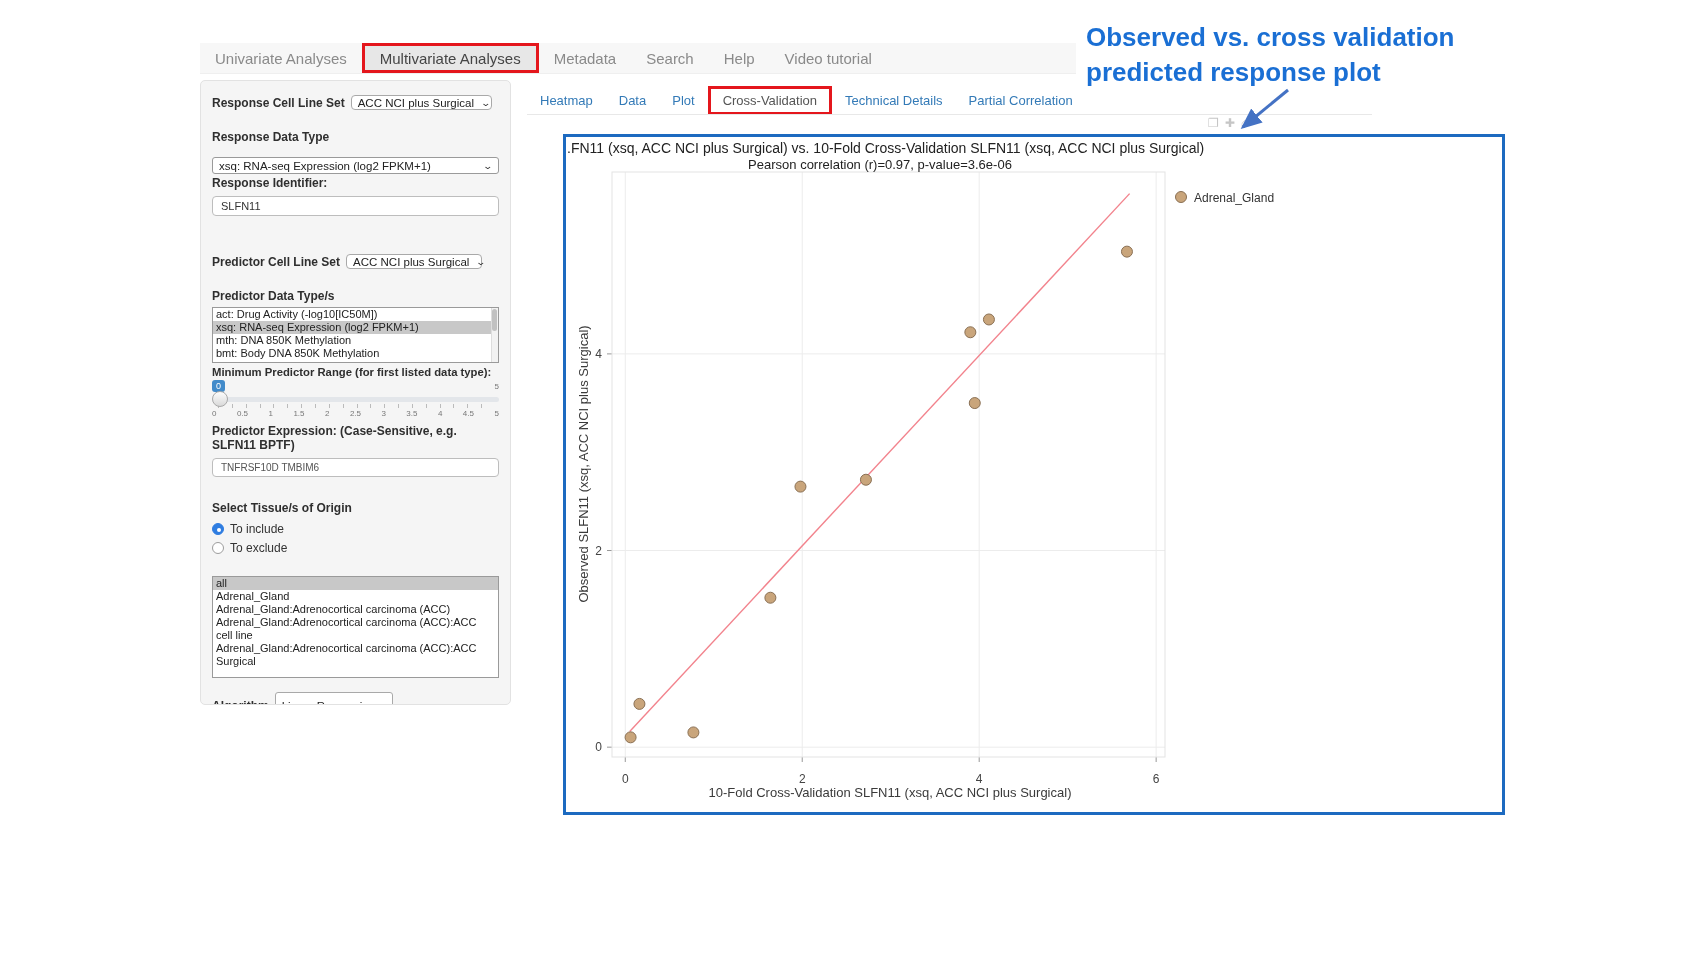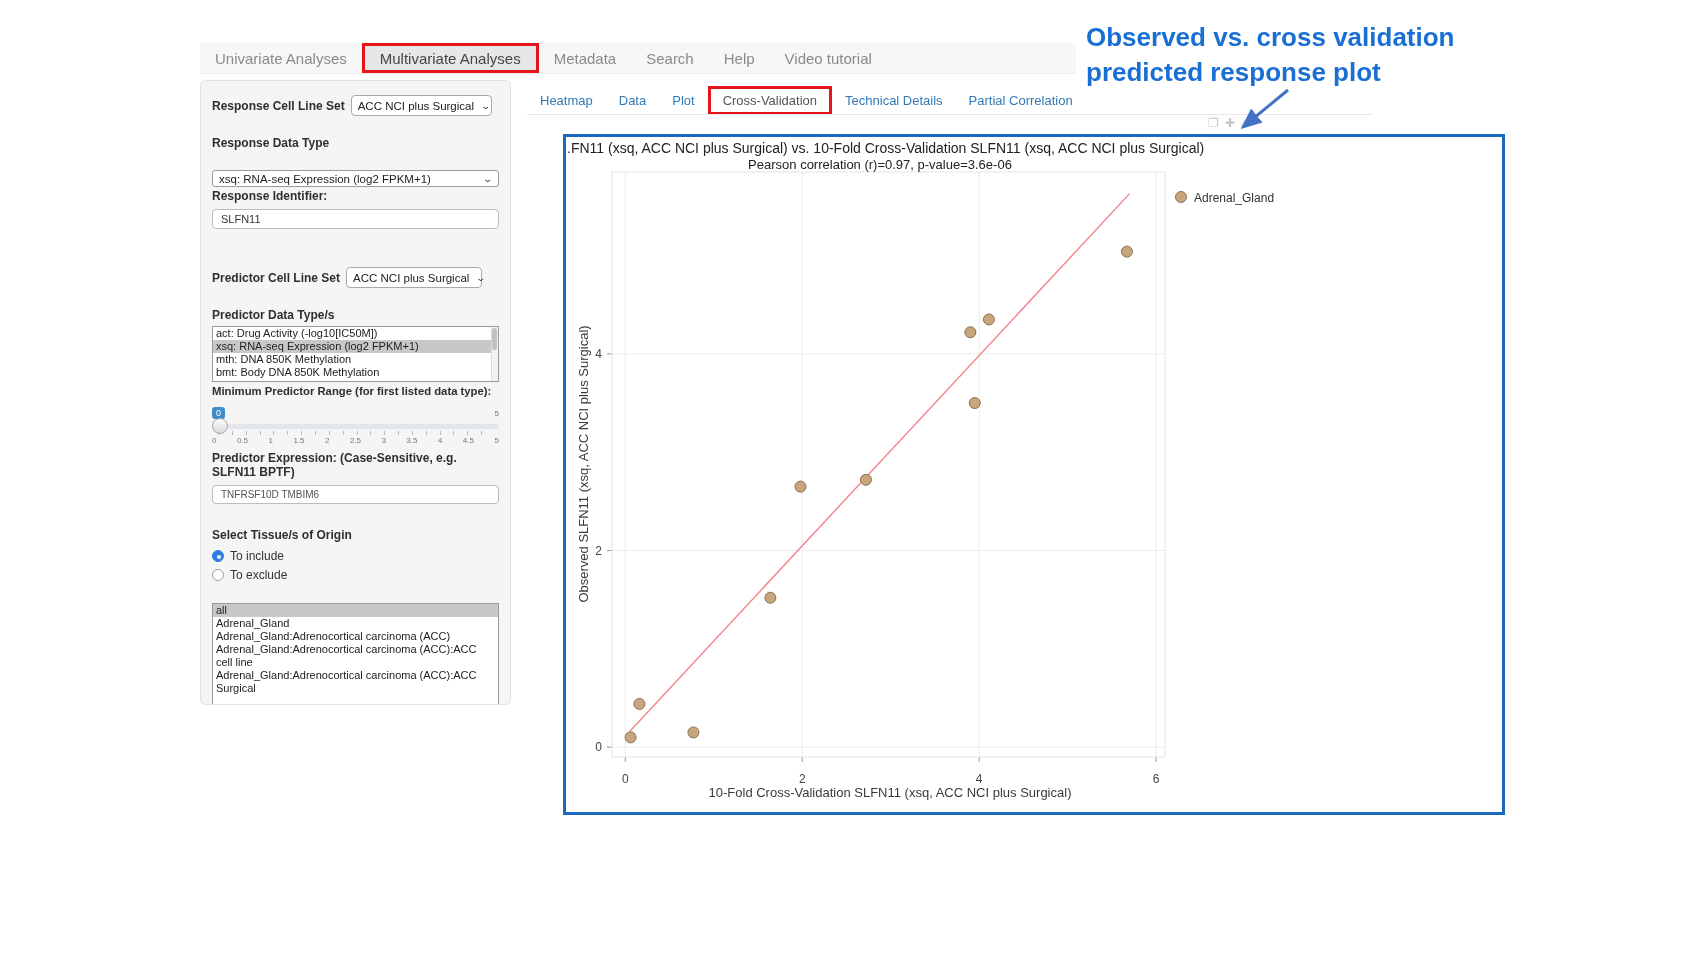--- a/index.html
+++ b/index.html
@@ -14,21 +14,21 @@
   .nav-item.active { background:#e7e7e7; color:#454545; border:3px solid var(--red); }
 
   
   .sidebar { position:absolute; left:200px; top:80px; width:311px; height:625px;
              background:#f5f5f5; border:1px solid #e2e2e2; border-radius:5px;
              padding:14px 11px 8px 11px; overflow:hidden; }
   .lbl { font-size:12px; font-weight:bold; color:#2f2f2f; }
   .lbl-tight { font-size:11.3px; font-weight:bold; color:#2f2f2f; white-space:nowrap; overflow:hidden; }
   .frow { display:flex; align-items:center; gap:6px; }
   .sel { background:#fff; border:1px solid #a9a9a9; border-radius:4px; font-size:11.5px; color:#222;
-         height:21px; display:flex; align-items:center; padding:0 6px; justify-content:space-between; gap:8px; white-space:nowrap; }
+         height:15px; display:flex; align-items:center; padding:0 6px; justify-content:space-between; gap:8px; white-space:nowrap; }
   .sel .chev { font-size:9px; color:#333; transform:scaleX(1.4); }
   .sel-wide { height:17px; border-radius:3px; border-color:#9a9a9a; }
   .tinput { width:100%; background:#fff; border:1px solid #bdbdbd; border-radius:4px; height:20px;
             font-size:11px; color:#333; padding:0 8px; font-family:inherit; }
   .listbox { width:100%; background:#fff; border:1px solid #9a9a9a; font-size:11px; color:#222; overflow:hidden; position:relative; }
   .lb-row { line-height:13px; padding:0 3px; white-space:nowrap; overflow:hidden; }
   .lb-row.wrap { white-space:normal; }
   .lb-row.selected { background:#c8c8c8; }
   .lb-scroll { position:absolute; right:0; top:0; bottom:0; width:7px; background:#f2f2f2; border-left:1px solid #ddd; }
   .lb-thumb { position:absolute; right:1px; top:1px; width:5px; height:22px; background:#c1c1c1; border-radius:3px; }
@@ -91,21 +91,21 @@
   <aside class="sidebar">
 
     <div class="frow" style="margin-bottom:20px;">
       <span class="lbl">Response Cell Line Set</span>
       <div class="sel" style="width:141px;">
         <span>ACC NCI plus Surgical</span>
           <span class="chev">⌄</span>
       </div>
     </div>
 
-    <div class="lbl" style="margin-bottom:20px;">Response Data Type</div>
+    <div class="lbl" style="margin-bottom:13px;">Response Data Type</div>
     <div class="sel sel-wide" style="margin-bottom:2px;">
       <span>xsq: RNA-seq Expression (log2 FPKM+1)</span>
         <span class="chev">⌄</span>
     </div>
 
     <div class="lbl" style="margin-bottom:6px;">Response Identifier:</div>
     <input class="tinput" style="margin-bottom: 26px;" readonly="" value="SLFN11">
 
     <div class="frow" style="margin-bottom:20px;margin-top:12px;">
       <span class="lbl">Predictor Cell Line Set</span>
@@ -119,21 +119,21 @@
     <div class="listbox" id="predictor-listbox" style="height:56px; margin-bottom:3px;">
         <div class="lb-row">act: Drug Activity (-log10[IC50M])</div>
         <div class="lb-row selected">xsq: RNA-seq Expression (log2 FPKM+1)</div>
         <div class="lb-row">mth: DNA 850K Methylation</div>
         <div class="lb-row">bmt: Body DNA 850K Methylation</div>
         <div class="lb-scroll">
           <div class="lb-thumb"></div>
         </div>
       </div>
 
-    <div class="lbl-tight" style="margin-bottom:10px;">Minimum Predictor Range (for first listed data type):</div>
+    <div class="lbl-tight" style="margin-bottom:2px;">Minimum Predictor Range (for first listed data type):</div>
     <div class="slider" style="margin-bottom:6px;">
       <span class="sl-badge">0</span>
       <span class="sl-max">5</span>
       <div class="sl-track"></div>
       <div class="sl-ticks"></div>
       <div class="sl-handle"></div>
       <div class="sl-labels" id="slider-labels">
           <span>0</span>
           <span>0.5</span>
           <span>1</span>

